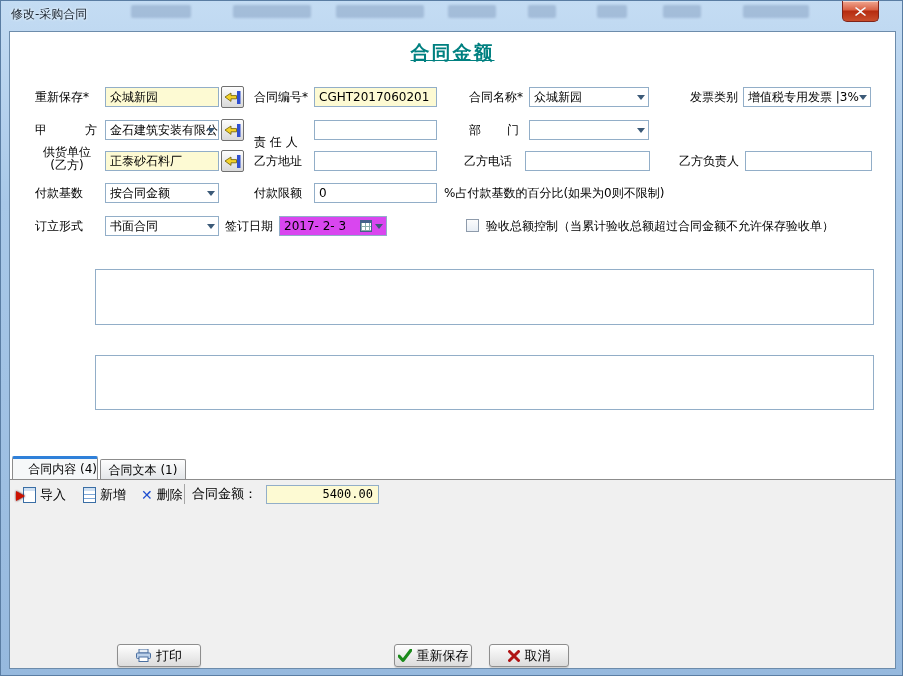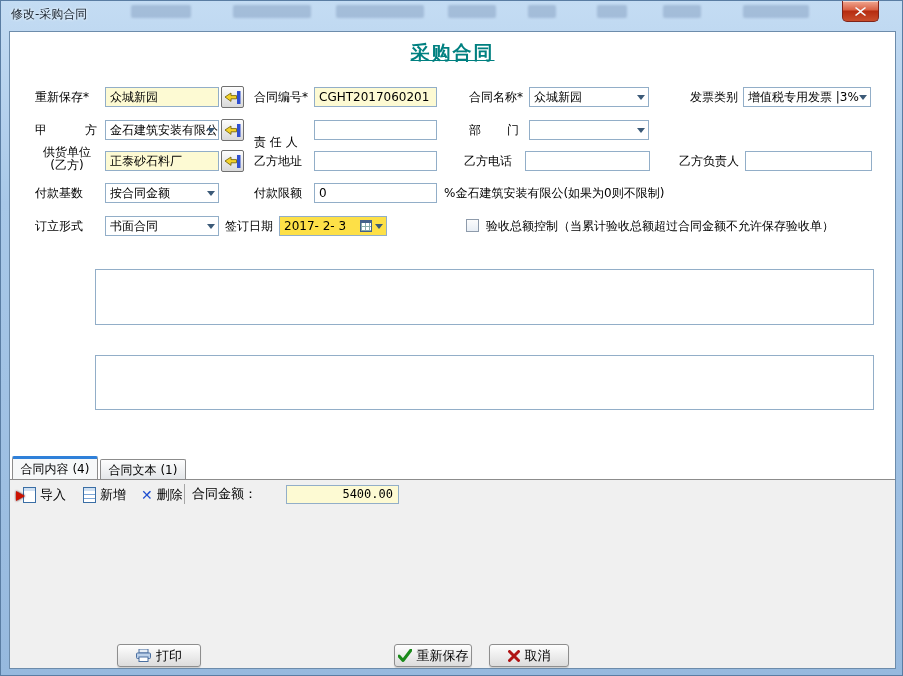--- a/index.html
+++ b/index.html
@@ -40,58 +40,58 @@
 
   .dd { position:absolute; height:20px; border:1px solid #92aec8; background:#fff;
     padding:0 16px 0 4px; line-height:18px; overflow:hidden; white-space:nowrap; cursor:pointer; }
   .dd .arrow { position:absolute; right:3px; top:7px; width:0; height:0;
     border-left:4px solid transparent; border-right:4px solid transparent; border-top:5px solid #3c5a78; }
 
   .handbtn { position:absolute; width:23px; height:22px;
     background:linear-gradient(180deg,#fdfdfd,#d9d9d9); border:1px solid #707070;
     border-radius:2px; display:flex; align-items:center; justify-content:center; cursor:pointer; }
 
-  .datebox { position:absolute; height:20px; border:1px solid #92aec8; background:#fde047;
+  .datebox { position:absolute; height:20px; border:1px solid #92aec8; background:#d946ef;
     line-height:18px; padding:0 30px 0 4px; overflow:hidden; white-space:nowrap; cursor:pointer; }
   .cal-icon { position:absolute; right:14px; top:3px; width:12px; height:12px;
     border:1px solid #44608a; background:
       linear-gradient(#44608a 0 2px, transparent 2px) ,
       repeating-linear-gradient(90deg,#8aa 0 1px, transparent 1px 4px),
       repeating-linear-gradient(0deg,#8aa 0 1px, transparent 1px 4px);
     background-color:#fff; }
   .datebox .arrow { position:absolute; right:3px; top:7px; width:0; height:0;
     border-left:4px solid transparent; border-right:4px solid transparent; border-top:5px solid #3c5a78; }
 
   .chk { position:absolute; width:13px; height:13px; border:1px solid #8e9bab;
     background:linear-gradient(180deg,#fcfcfc,#e8eef5); }
 
   .txta { position:absolute; border:1px solid #92aec8; background:#fff; }
 
   
   .tab { position:absolute; height:23px; line-height:21px; text-align:center;
     border:1px solid #8c8c8c; border-bottom:none; border-radius:2px 2px 0 0; cursor:pointer;
     font-size:12px; }
-  .tab.active { background:#f6f8f9; border-top:3px solid #2f80d9; z-index:3; }
+  .tab.active { background:#f6f8f9; border-top:3px solid #2f80d9; z-index:3;text-align:right; }
   .tab.inactive { background:linear-gradient(180deg,#fdfdfd,#e2e5e8); top:427px; height:21px; }
 
   .panel { position:absolute; left:0; top:447px; width:100%; bottom:0;
     background:#f0f0f0; border-top:1px solid #8c8c8c; }
 
   .toolbtn { position:absolute; top:3px; height:23px; display:flex; align-items:center; gap:4px;
     padding:0 5px; cursor:pointer; font-size:13px; }
   .tool-sep { position:absolute; top:4px; width:1px; height:20px; background:#a5a5a5; }
   .doc-ico { position:relative; width:13px; height:16px; background:#fff; border:1px solid #3a6ea5;
     box-shadow:inset 0 3px 0 #cfe0f2; }
   .doc-ico.lines { background:repeating-linear-gradient(0deg,#fff 0 3px,#7da7d8 3px 4px); }
   .imp-arrow { position:absolute; left:-8px; top:3px; width:0; height:0;
     border-top:5px solid transparent; border-bottom:5px solid transparent; border-left:9px solid #cc1100;
     filter:drop-shadow(0 0 1px #400); }
   .del-x { color:#1f4fd0; font-weight:bold; font-size:14px; line-height:14px; }
   .amt-field { position:absolute; border:1px solid #92aec8; background:#fdfad3; height:19px;
-    line-height:17px; text-align:right; padding:0 5px; font-family:"DejaVu Sans Mono",monospace; font-size:12px;margin-left:20px; }
+    line-height:17px; text-align:right; padding:0 5px; font-family:"DejaVu Sans Mono",monospace; font-size:12px; }
 
   
   .fbtn { position:absolute; height:23px; background:linear-gradient(180deg,#fefefe,#dcdcdc);
     border:1px solid #8e8e8e; border-radius:3px; display:flex; align-items:center; justify-content:center;
     gap:5px; font-size:13px; cursor:pointer; box-shadow:0 1px 1px rgba(0,0,0,.15); }
 </style>
 </head>
 <body>
 
 <div class="window">
@@ -108,21 +108,21 @@
     <span class="titlebar-text">修改-采购合同</span>
     <div class="close-btn">
       <svg width="11" height="9" viewBox="0 0 11 9">
         <path d="M1 0 L5.5 3.2 L10 0 L11 1 L6.6 4.5 L11 8 L10 9 L5.5 5.8 L1 9 L0 8 L4.4 4.5 L0 1 Z" fill="#f4f8fb"></path>
       </svg>
     </div>
   </div>
 
   <div class="dialog">
 
-    <div class="heading">采购合同</div>
+    <div class="heading">合同金额</div>
 
     <span class="lbl" style="left:25px;top:55px">重新保存*</span>
     <div class="tb req" style="left:95px;top:55px;width:114px">众城新园</div>
     <div class="handbtn" style="left:211px;top:54px">
       <svg width="16" height="13" viewBox="0 0 16 13">
         <rect x="12" y="0" width="3.5" height="13" fill="#2f4fd0"></rect>
         <path d="M0 6 L6 2 L6 4.6 L11.5 4.6 L11.5 7.8 L6 7.8 L6 10.4 Z" fill="#f4d22a" stroke="#6b5b00" stroke-width="0.8"></path>
       </svg>
     </div>
     <span class="lbl" style="left:244px;top:55px">合同编号*</span>
@@ -181,21 +181,21 @@
     <span class="lbl" style="left:669px;top:119px">乙方负责人</span>
     <div class="tb empty" style="left:735px;top:119px;width:127px"></div>
 
     <span class="lbl" style="left:25px;top:151px">付款基数</span>
     <div class="dd" style="left:95px;top:151px;width:114px">
       <span>按合同金额</span>
       <span class="arrow"></span>
     </div>
     <span class="lbl" style="left:244px;top:151px">付款限额</span>
     <div class="tb empty" style="left:304px;top:151px;width:123px">0</div>
-    <span class="lbl" style="left:434px;top:151px">%金石建筑安装有限公(如果为0则不限制)</span>
+    <span class="lbl" style="left:434px;top:151px">%占付款基数的百分比(如果为0则不限制)</span>
 
     <span class="lbl" style="left:25px;top:184px">订立形式</span>
     <div class="dd" style="left:95px;top:184px;width:114px">
       <span>书面合同</span>
       <span class="arrow"></span>
     </div>
     <span class="lbl" style="left:215px;top:184px">签订日期</span>
     <div class="datebox" style="left:269px;top:184px;width:108px">
       <span>2017- 2- 3</span>
       <span class="cal-icon"></span>

